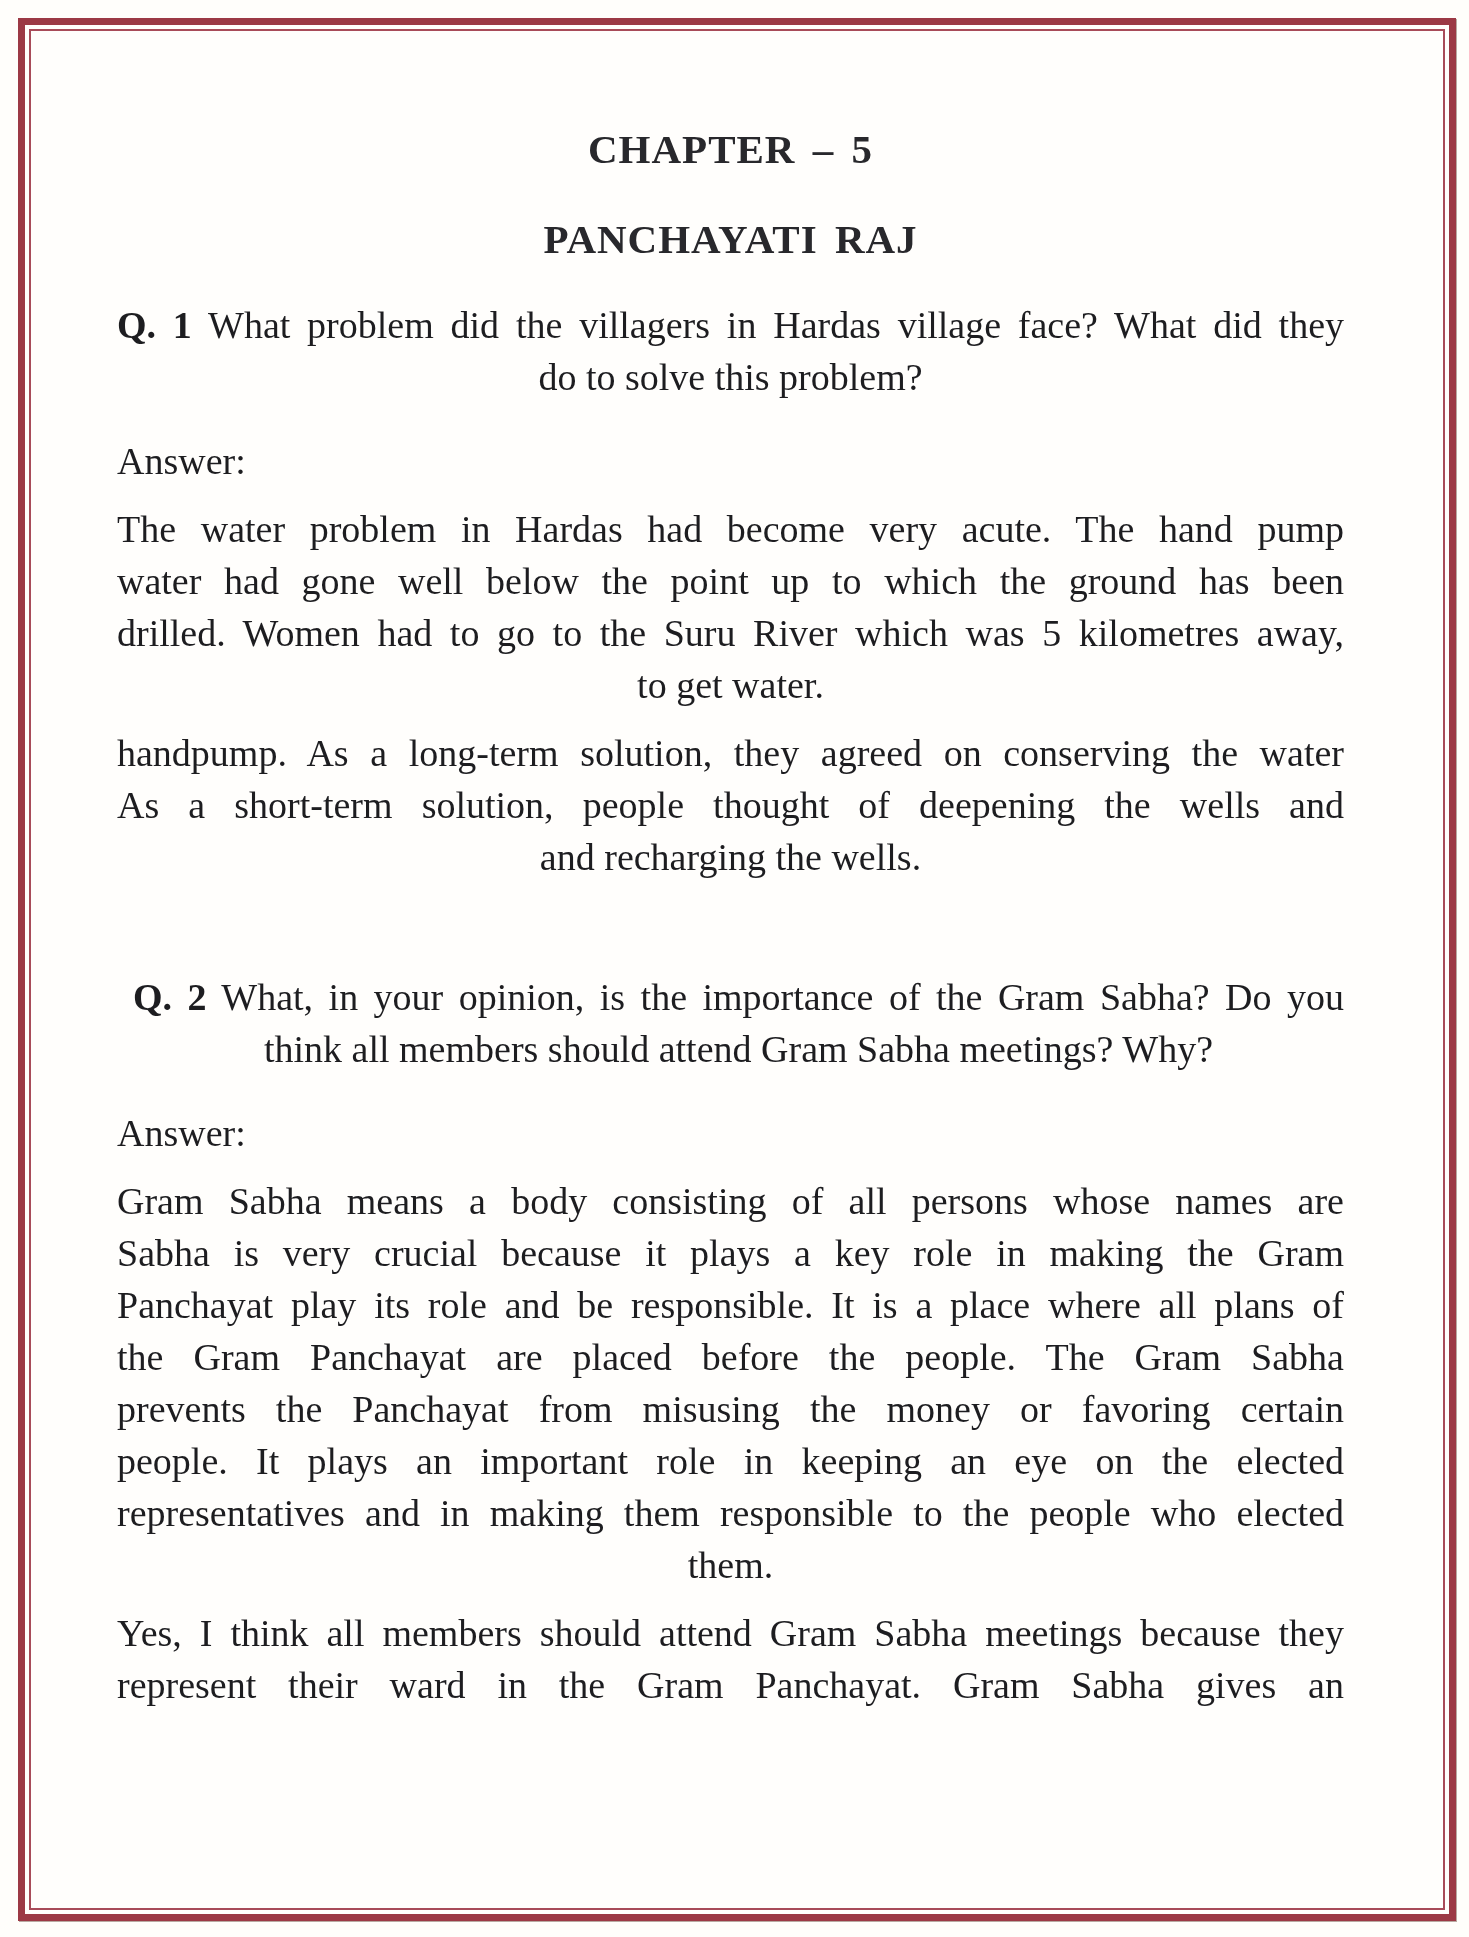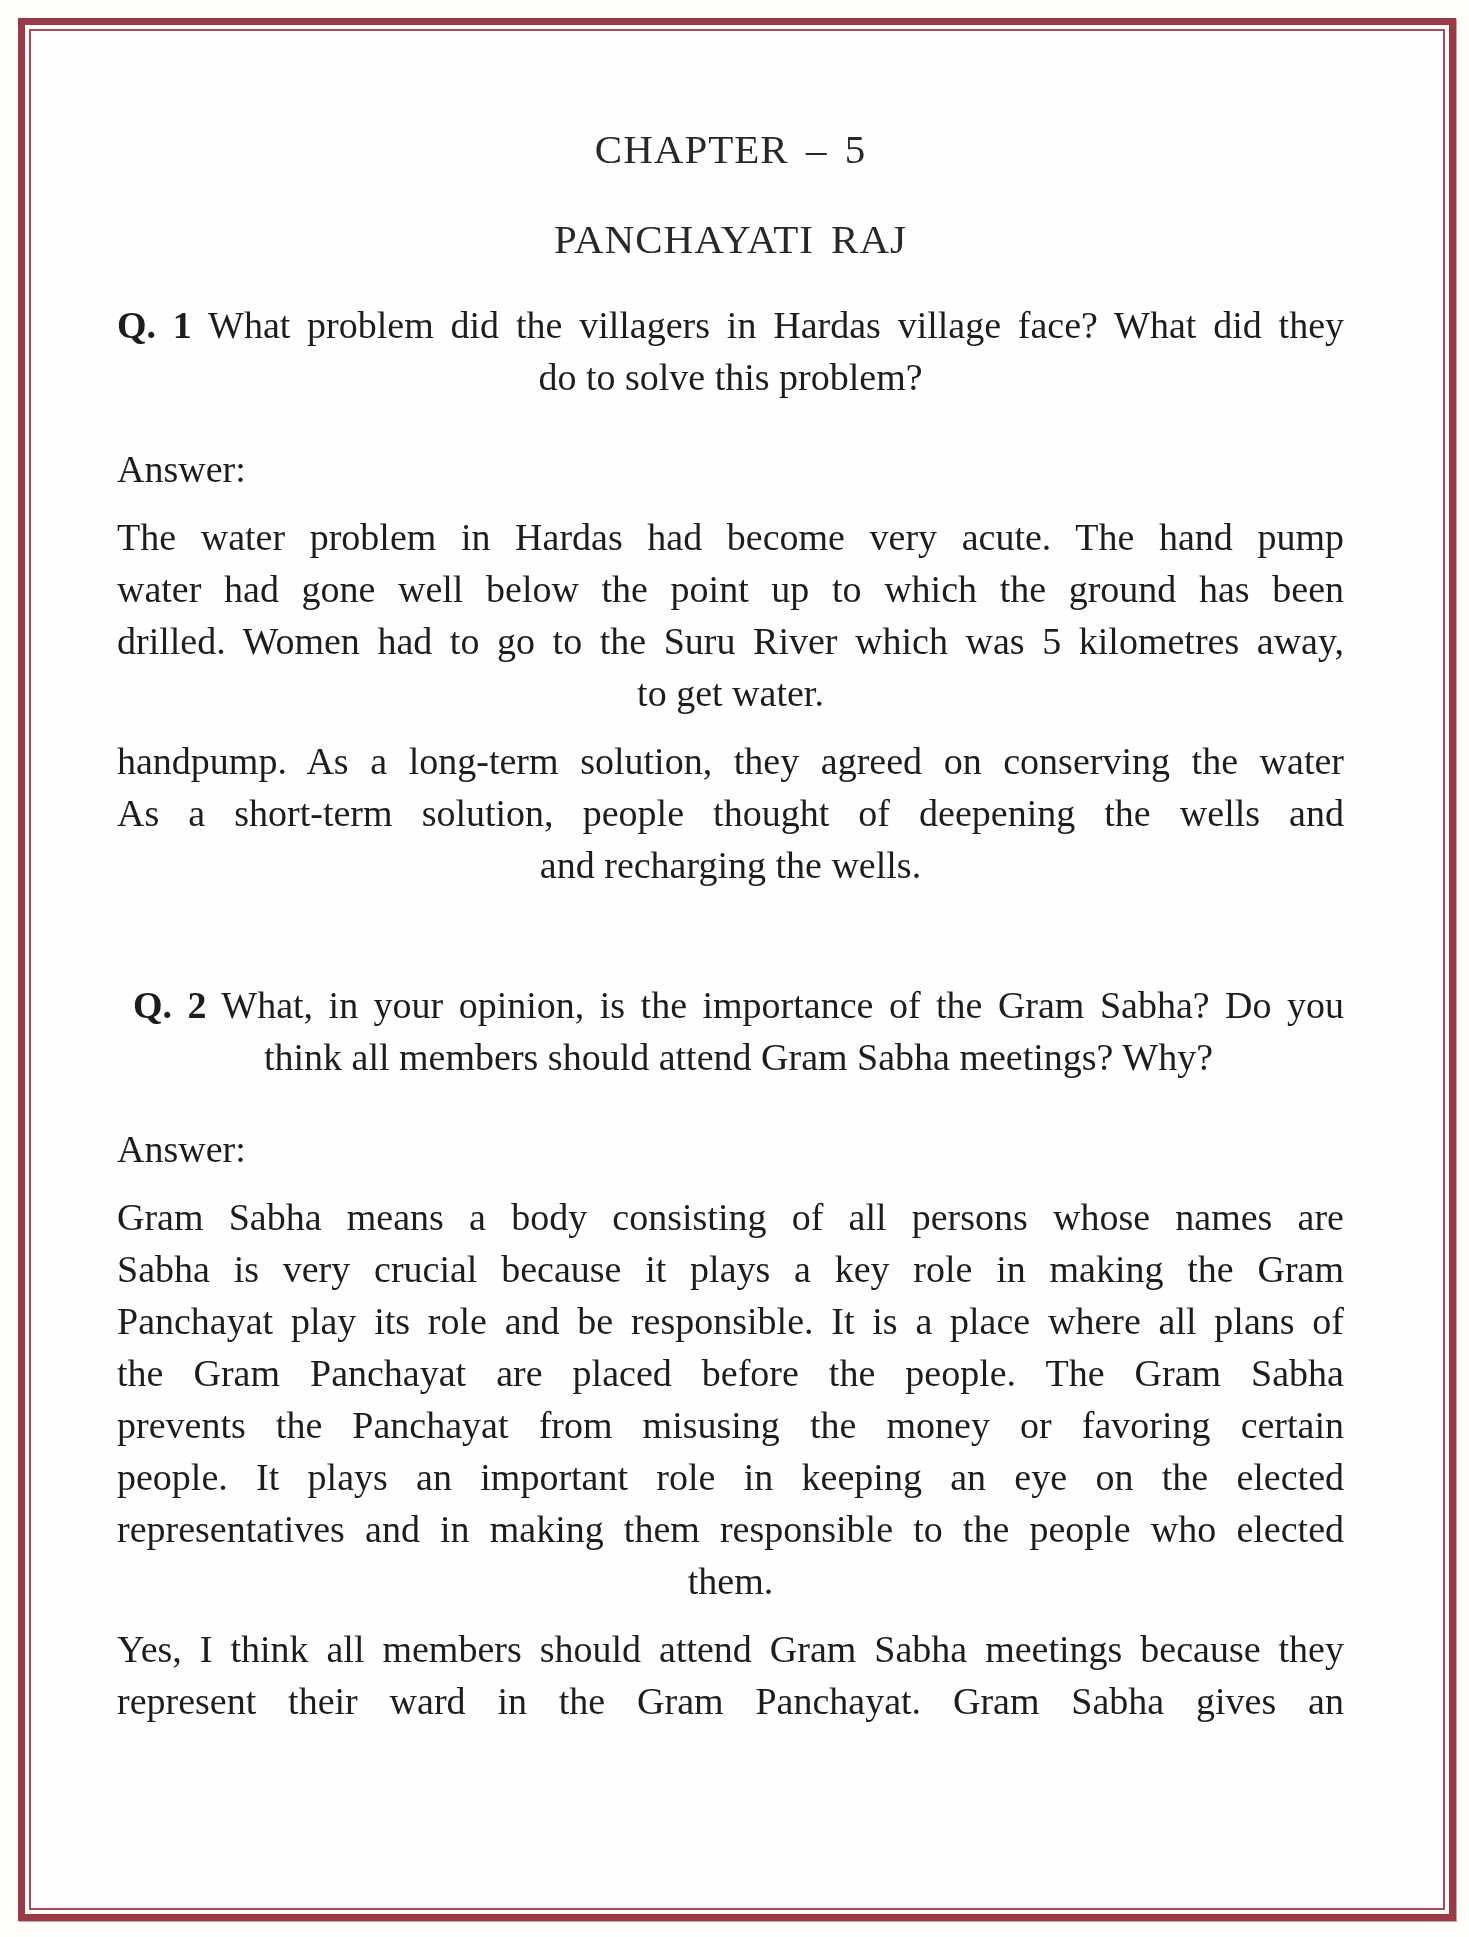--- a/index.html
+++ b/index.html
@@ -32,31 +32,31 @@
   }
 
   .doc {
     font-size: 38px;
     line-height: 52px;
   }
 
   h1.chapter, h2.title {
     font-size: 41px;
     line-height: 52px;
-    font-weight: normal;
+    font-weight: bold;
     text-align: center;
     color: #28282c;
     letter-spacing: 1px;
     word-spacing: 6px;
   }
   h1.chapter { margin-bottom: 38px; }
 
   .qa-section .question-block { margin-top: 34px; }
   .qa-section.second .question-block { margin-top: 88px; margin-left: 16px; }
-  .answer-label { margin-top: 40px; }
+  .answer-label { margin-top: 32px; }
   .para { margin-top: 16px; }
 
   .line {
     white-space: nowrap;
     overflow: hidden;
   }
   .jline {               
     text-align: justify;
     text-align-last: justify;
   }

